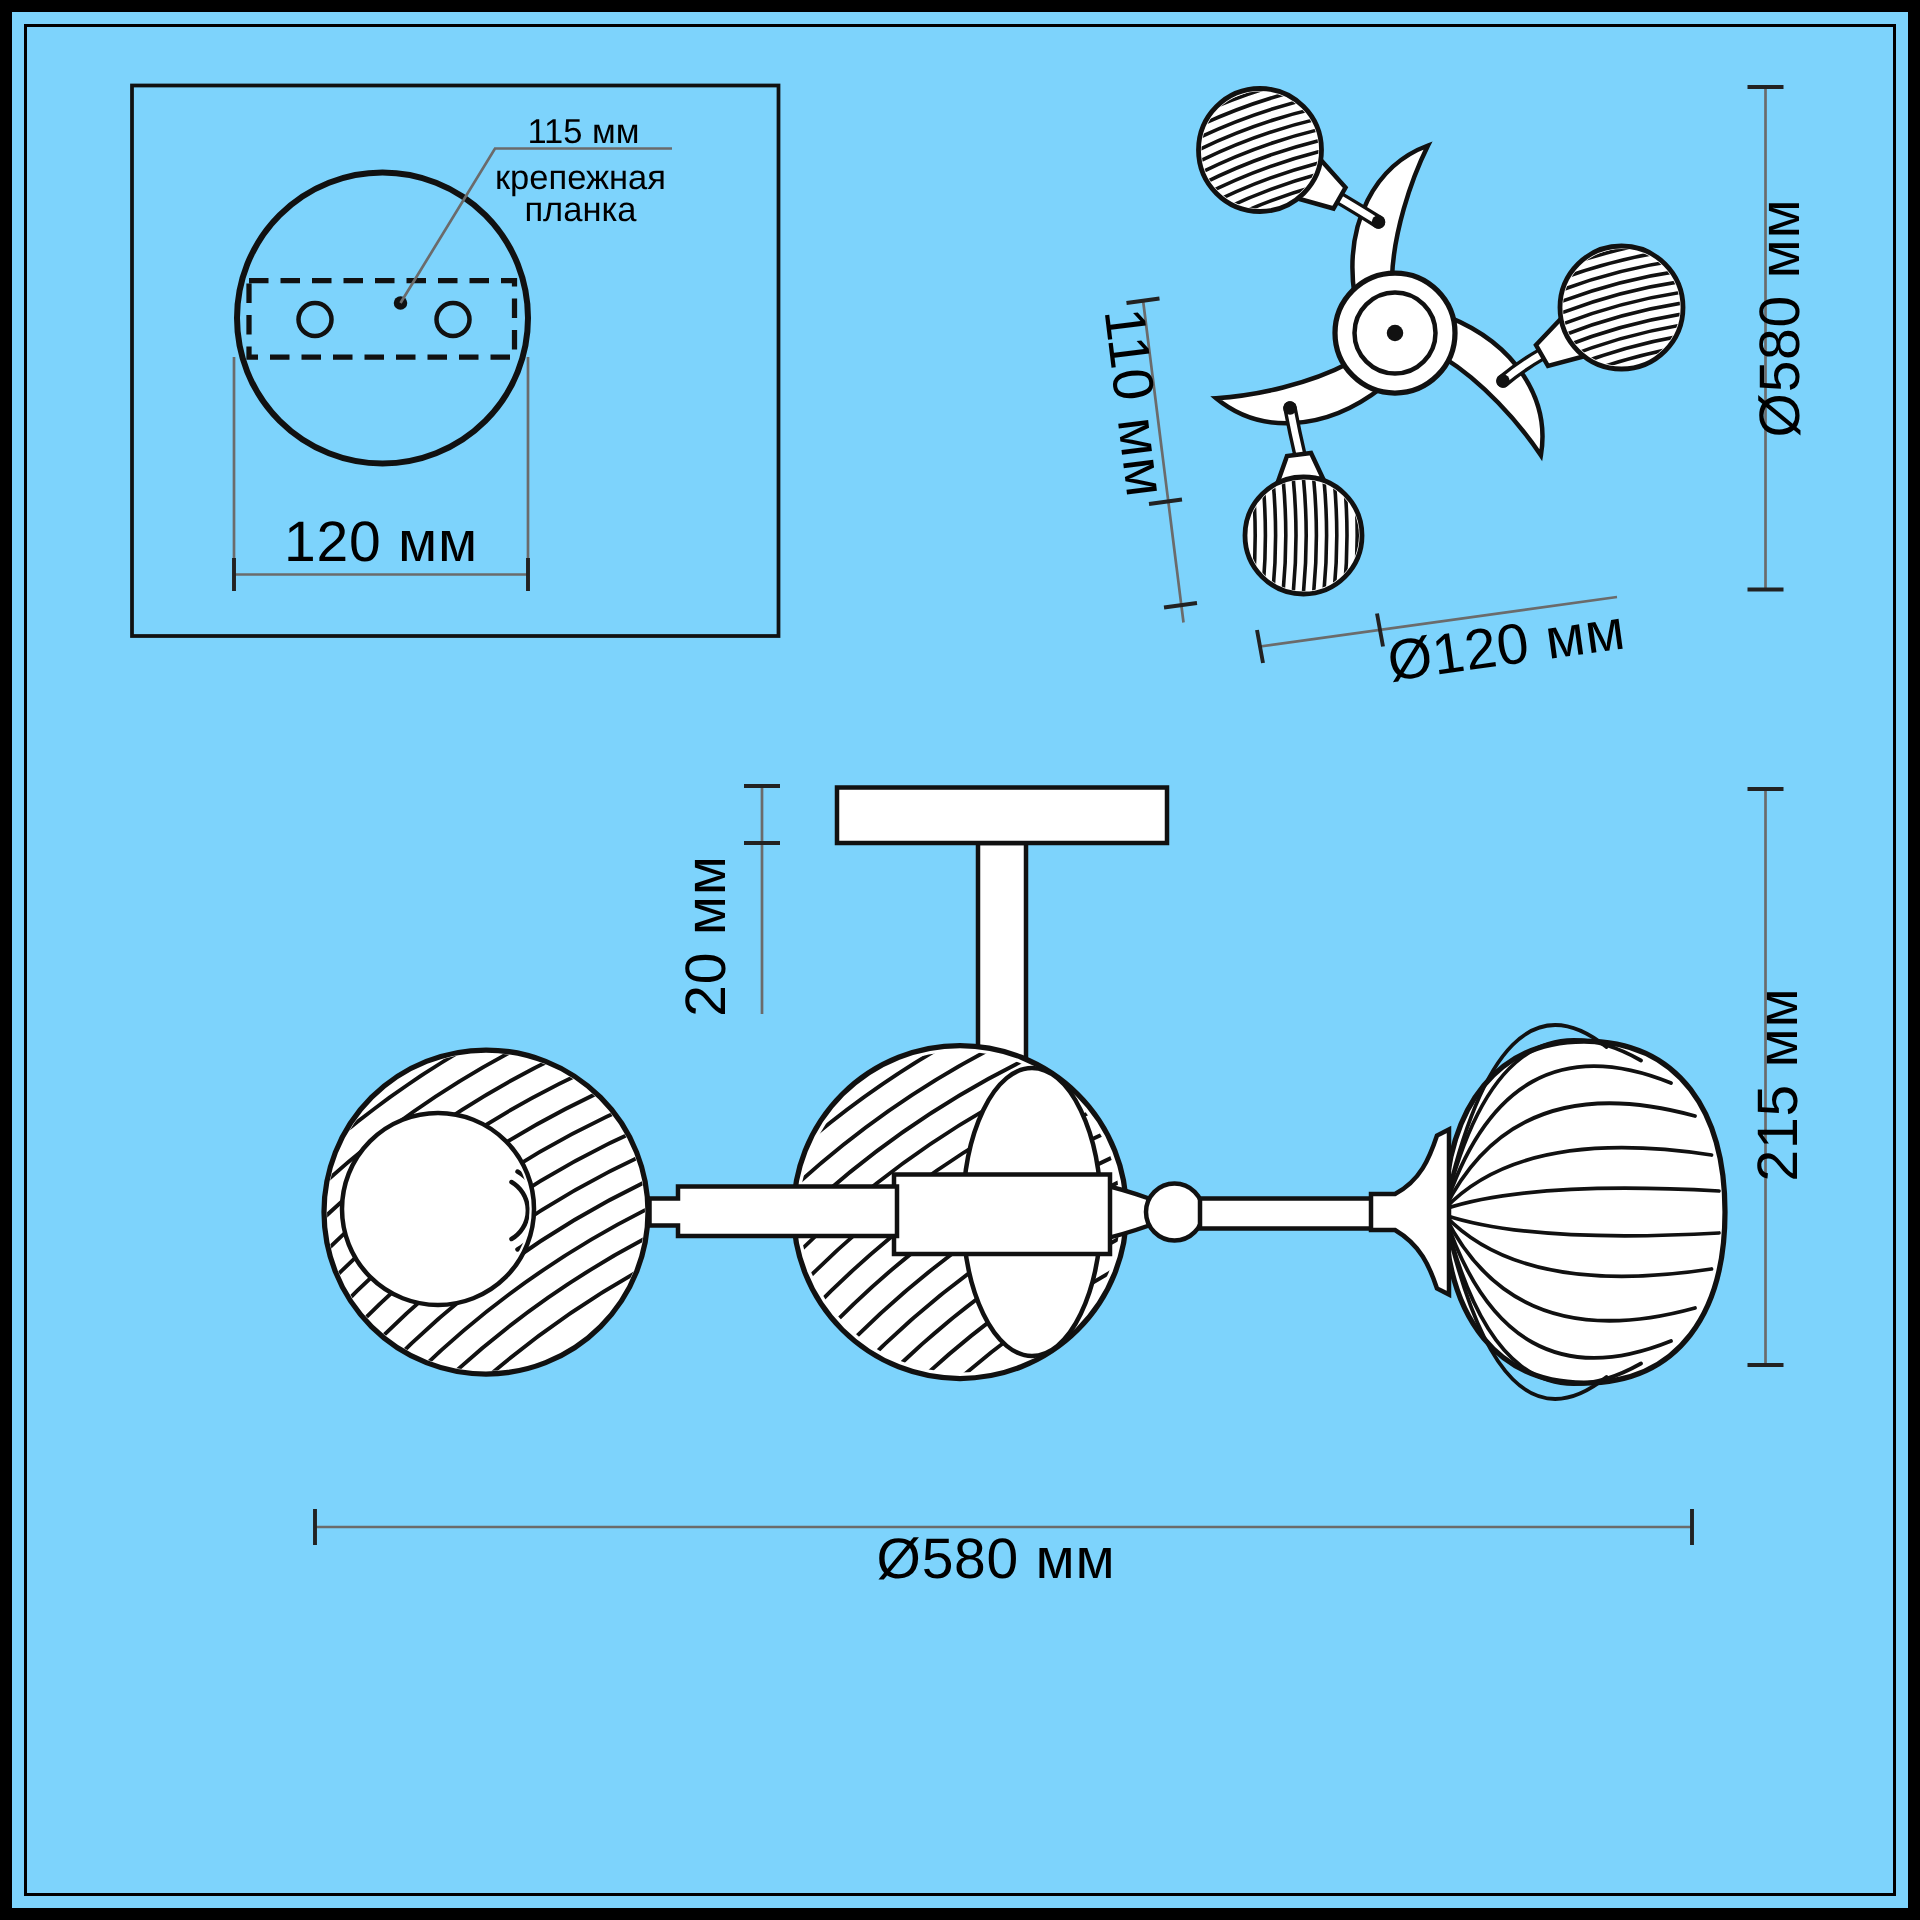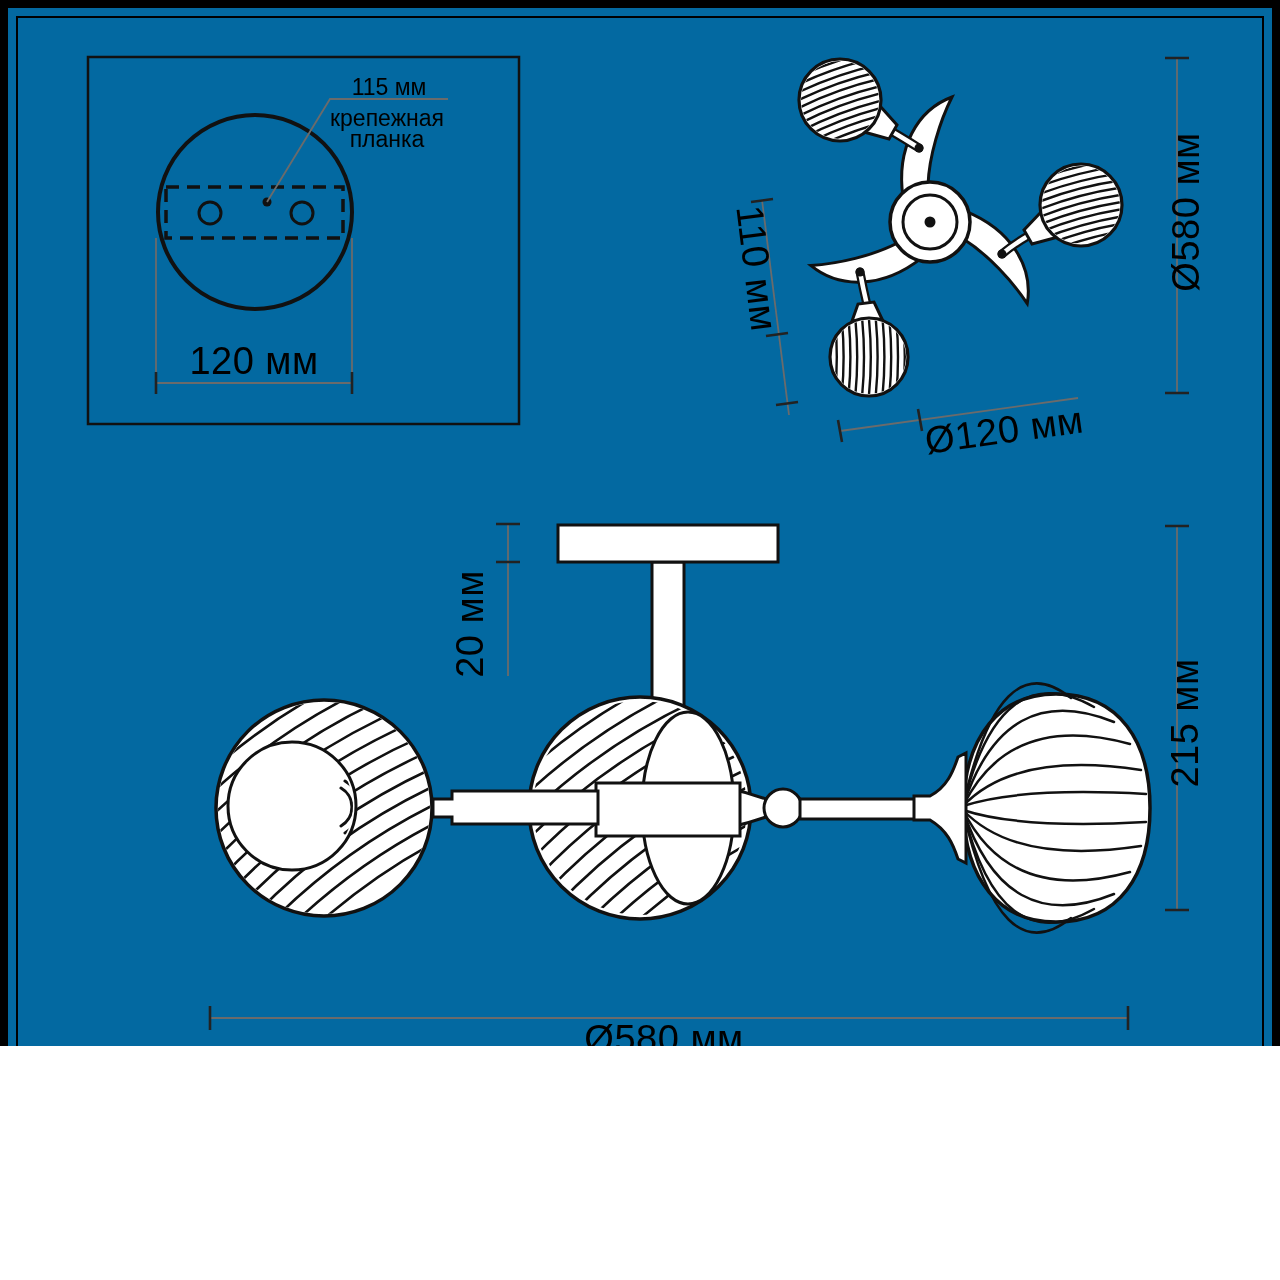--- a/index.html
+++ b/index.html
@@ -1,16 +1,16 @@
 <!DOCTYPE html>
 <html><head>
 <meta charset="utf-8">
 <style>
   html,body{margin:0;padding:0;background:#fff;}
-  #stage{position:relative;width:1280px;height:1046px;background:#0369a1;
+  #stage{position:relative;width:1280px;height:1280px;background:#7dd3fc;
          font-family:"Liberation Sans", sans-serif;}
   svg{position:absolute;left:0;top:0;}
   text{fill:#000;font-family:"Liberation Sans", sans-serif;}
   .dim-text{font-size:38px;letter-spacing:.5px;}
   .small-text{font-size:23px;}
   .ink{stroke:#111;fill:none;}
   .ink-fill{stroke:#111;fill:#fff;}
   .dimline{stroke:#6b6b6b;stroke-width:1.8;fill:none;}
   .tick{stroke:#222;stroke-width:2.6;fill:none;}
   .rib{stroke:#111;fill:none;stroke-linecap:round;}

